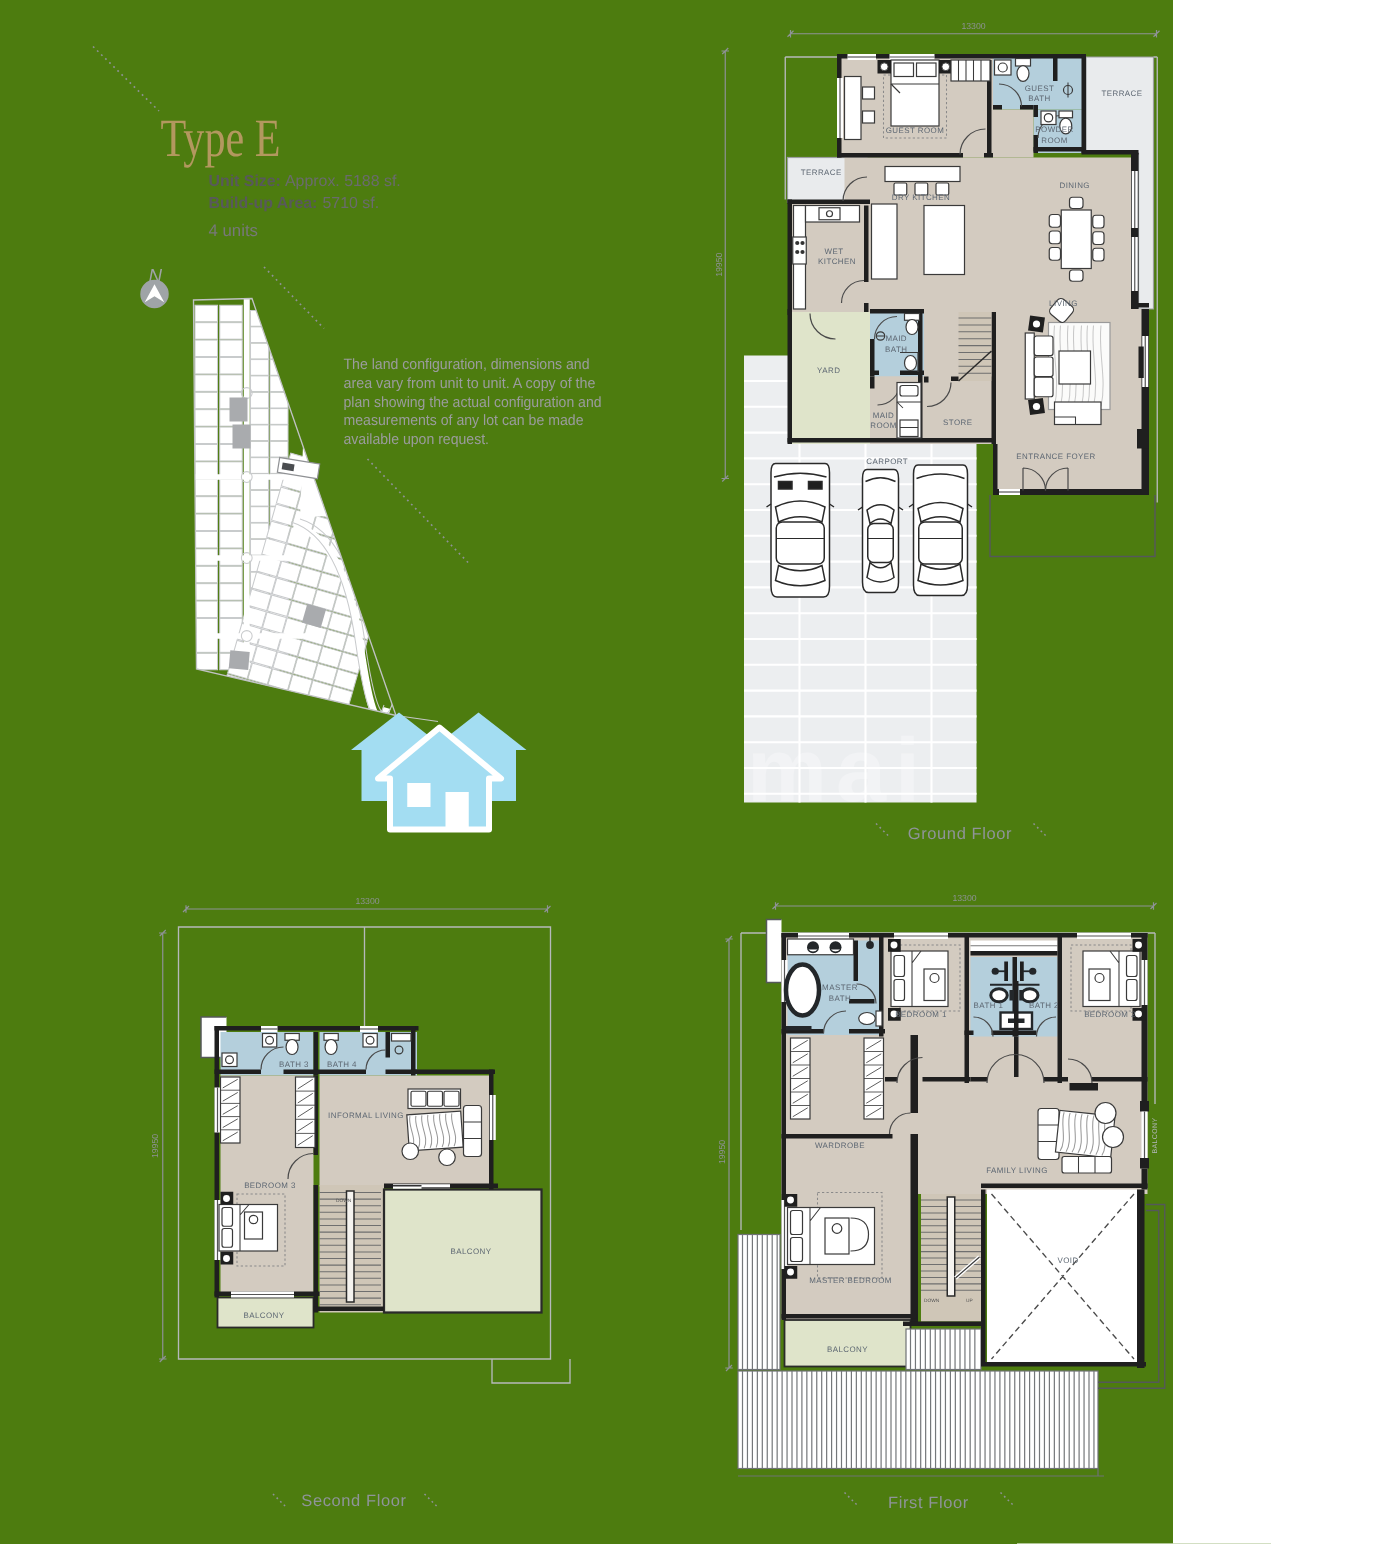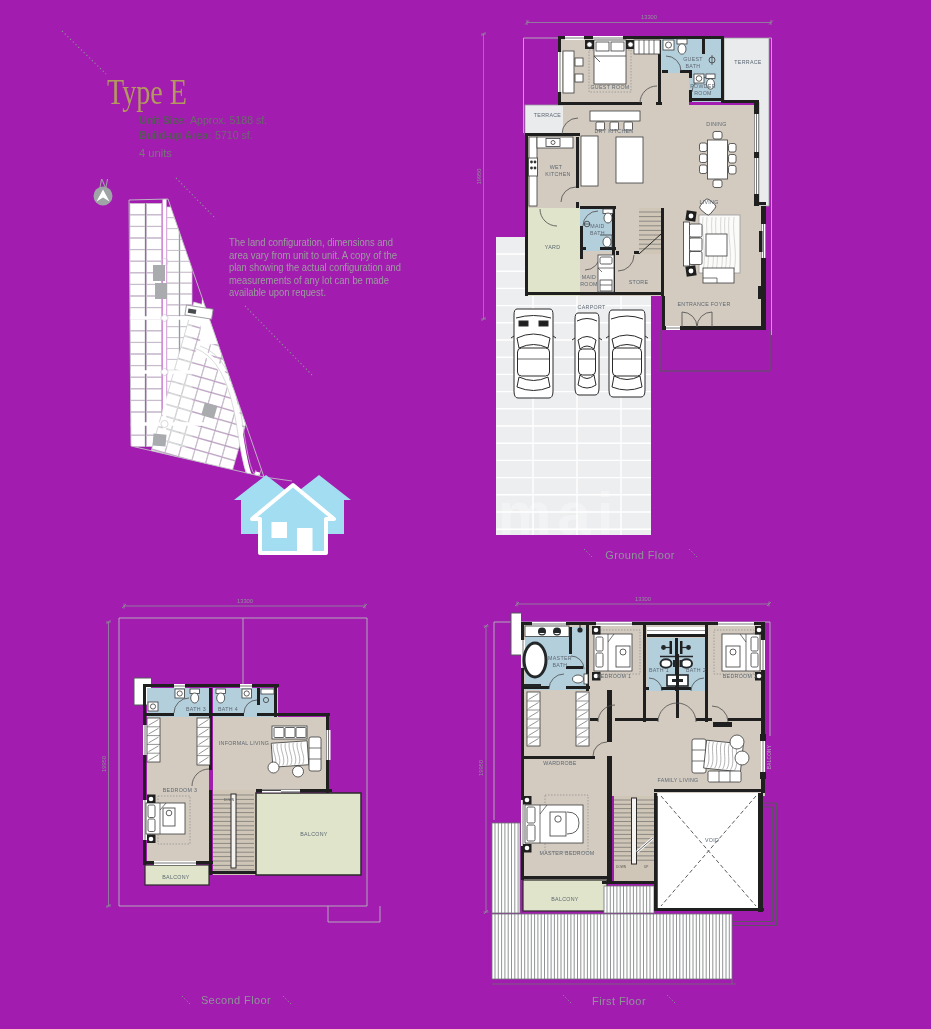--- a/index.html
+++ b/index.html
@@ -1,16 +1,16 @@
 <!DOCTYPE html>
 <html><head>
 <meta charset="utf-8">
 <style>
   html,body{margin:0;padding:0;background:#ffffff;}
-  #page{position:relative;width:931px;height:1029px;background:#a21caf;overflow:hidden;
+  #page{position:relative;width:782px;height:1029px;background:#4d7c0f;overflow:hidden;
         font-family:"Liberation Sans",sans-serif;}
   svg{position:absolute;left:0;top:0;}
 </style>
 </head>
 <body>
 <div id="page">
 
 <svg width="931" height="1029" viewBox="0 0 931 1029">
   <g id="header">
 

